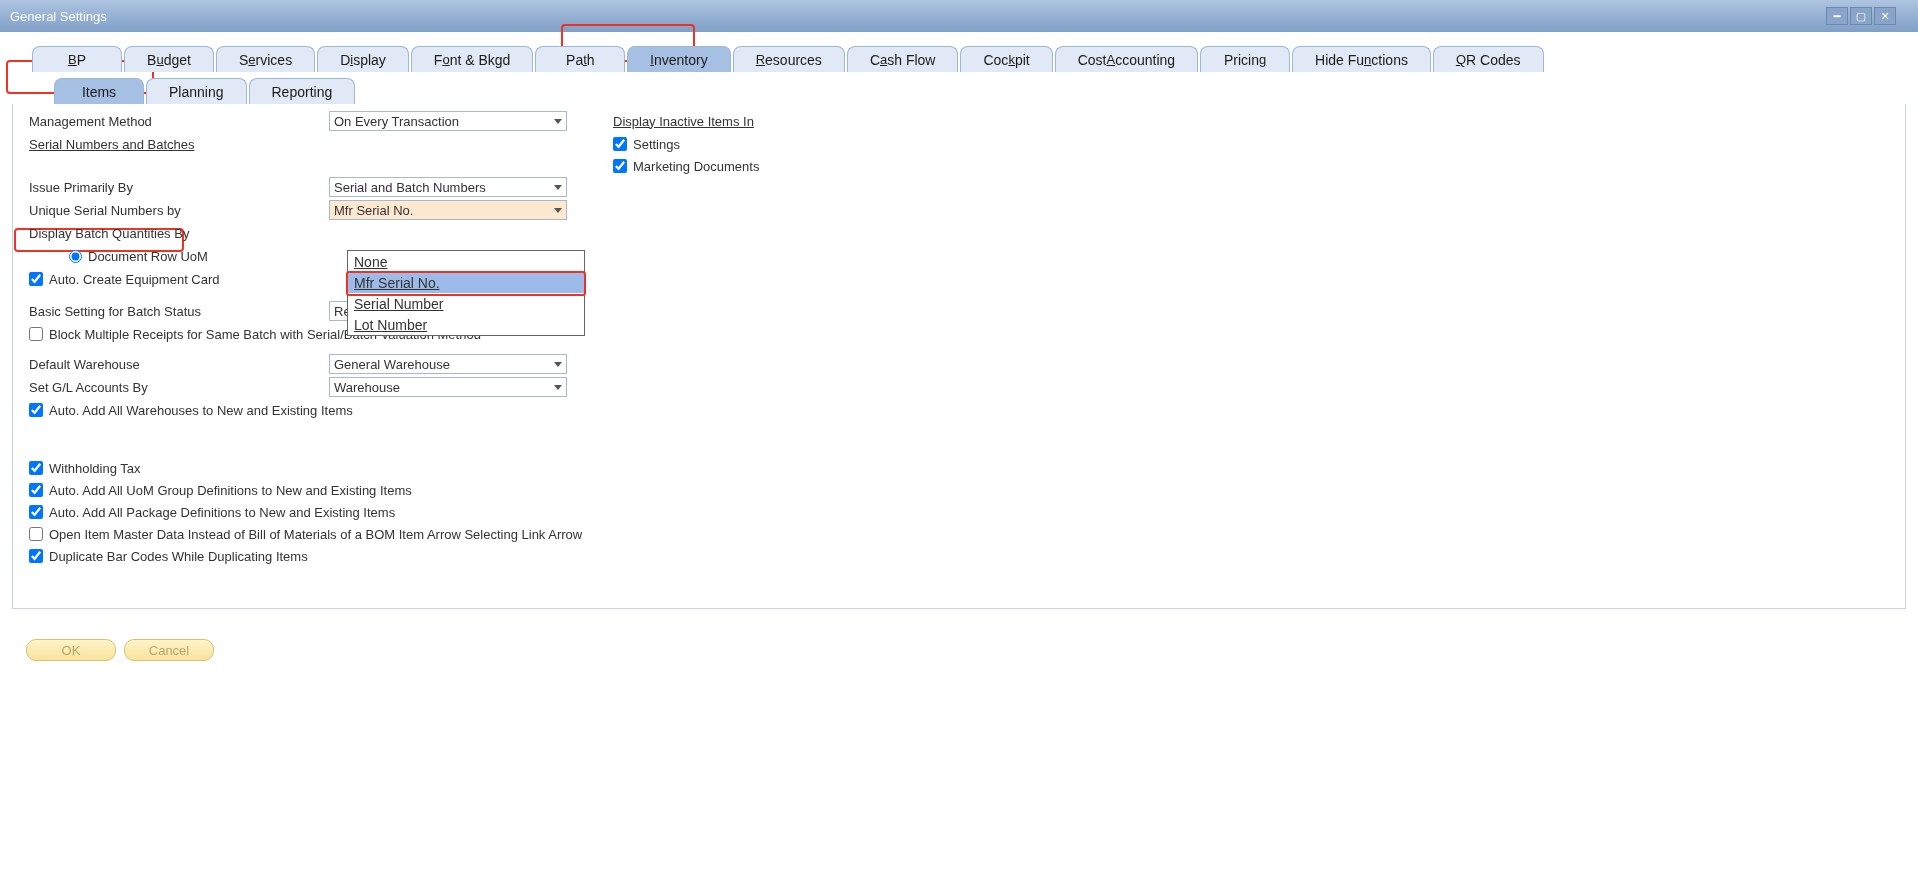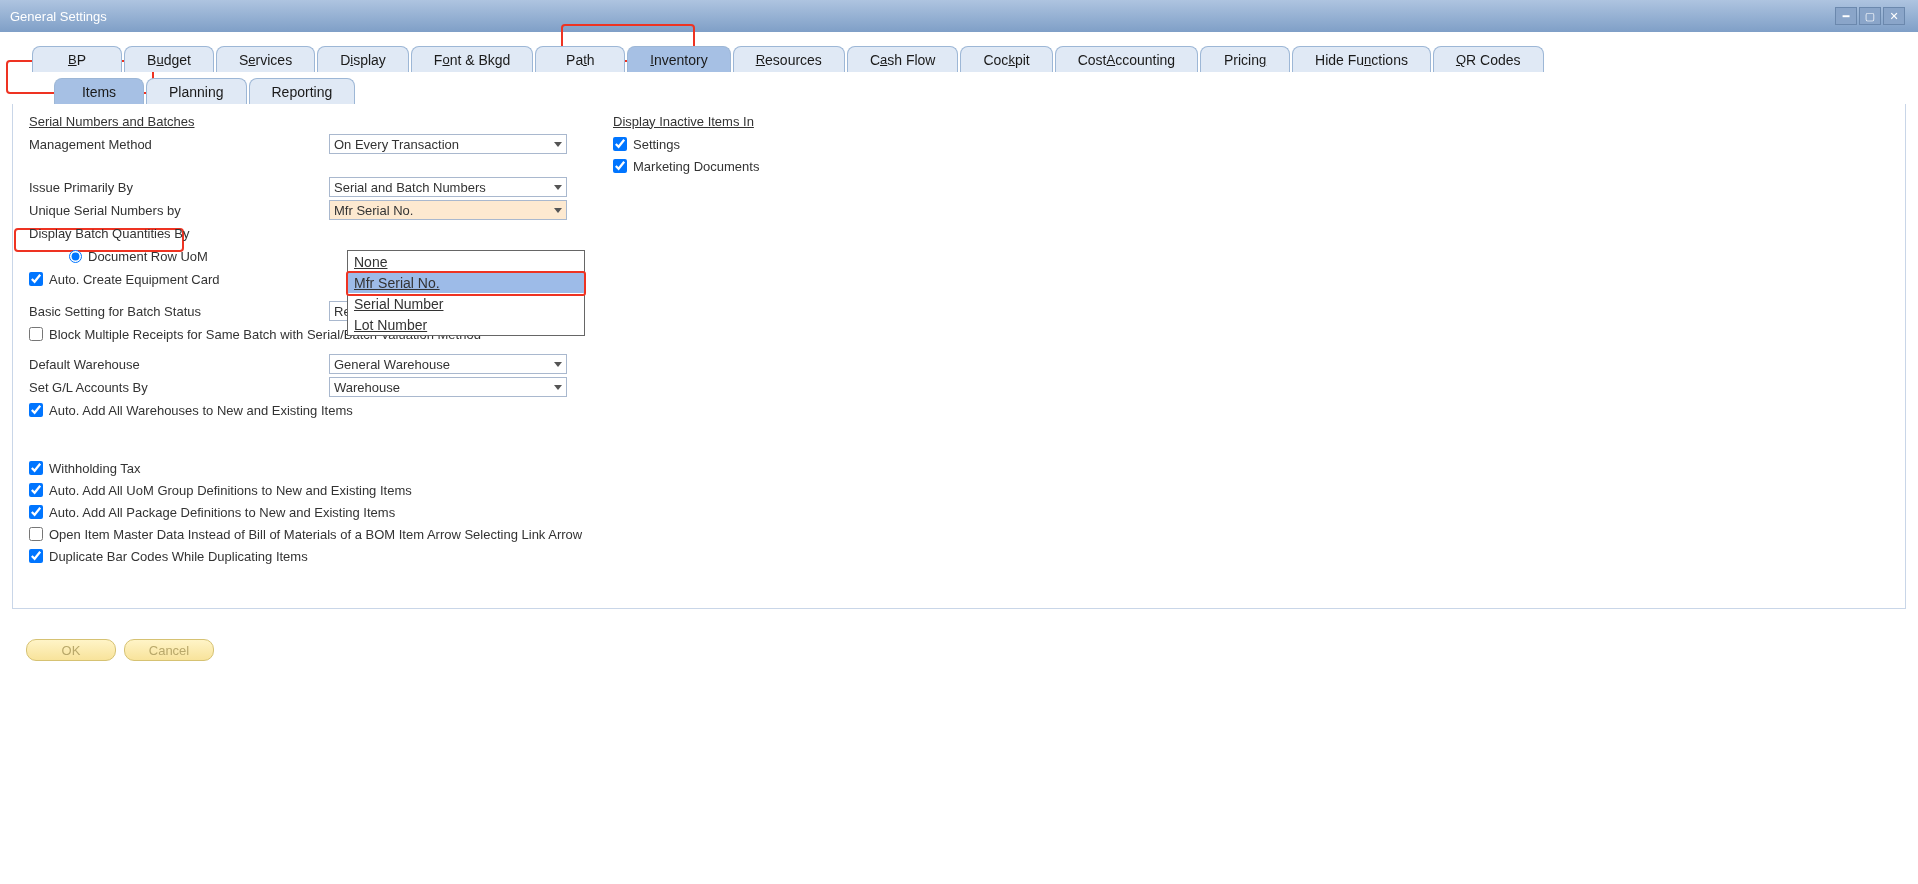--- a/index.html
+++ b/index.html
@@ -4,21 +4,21 @@
 <style>
 * { box-sizing: border-box; margin: 0; padding: 0; font-family: "Segoe UI", Tahoma, sans-serif; font-size: 13px; }
 body { background: #fff; width: 1918px; height: 884px; overflow: hidden; }
 
 
 .titlebar {
   height: 32px;
   background: linear-gradient(#aec4e0, #7f9fc7);
   display: flex;
   align-items: center;
-  padding: 0 13px 0 10px;
+  padding: 0 22px 0 10px;
   color: #fff;
   font-size: 14px;
 }
 .titlebar .title { flex: 1; }
 .win-controls { display: flex; gap: 2px; }
 .win-btn {
   width: 22px; height: 18px;
   background: #8aa5c9;
   border: 1px solid #6b88ad;
   display:flex; align-items:center; justify-content:center;
@@ -168,30 +168,30 @@
   <div class="subtabrow" id="sub-tabs">
       <div class="tab active">Items</div>
       <div class="tab">Planning</div>
       <div class="tab">Reporting</div>
     </div>
 
   <div class="panel">
 
     <div class="left">
       <div class="row">
+        <span class="lbl">Management Method</span>
+        <div class="combo">
+          <span>On Every Transaction</span>
+            <span class="arrow"></span>
+        </div>
+      </div>
+
+      <div class="row">
           <span class="under">Serial Numbers and Batches</span>
         </div>
-
-      <div class="row">
-        <span class="lbl">Management Method</span>
-        <div class="combo">
-          <span>On Every Transaction</span>
-            <span class="arrow"></span>
-        </div>
-      </div>
 
       <div style="height:20px"></div>
 
       <div class="row">
         <span class="lbl">Issue Primarily By</span>
         <div class="combo">
           <span>Serial and Batch Numbers</span>
             <span class="arrow"></span>
         </div>
       </div>

